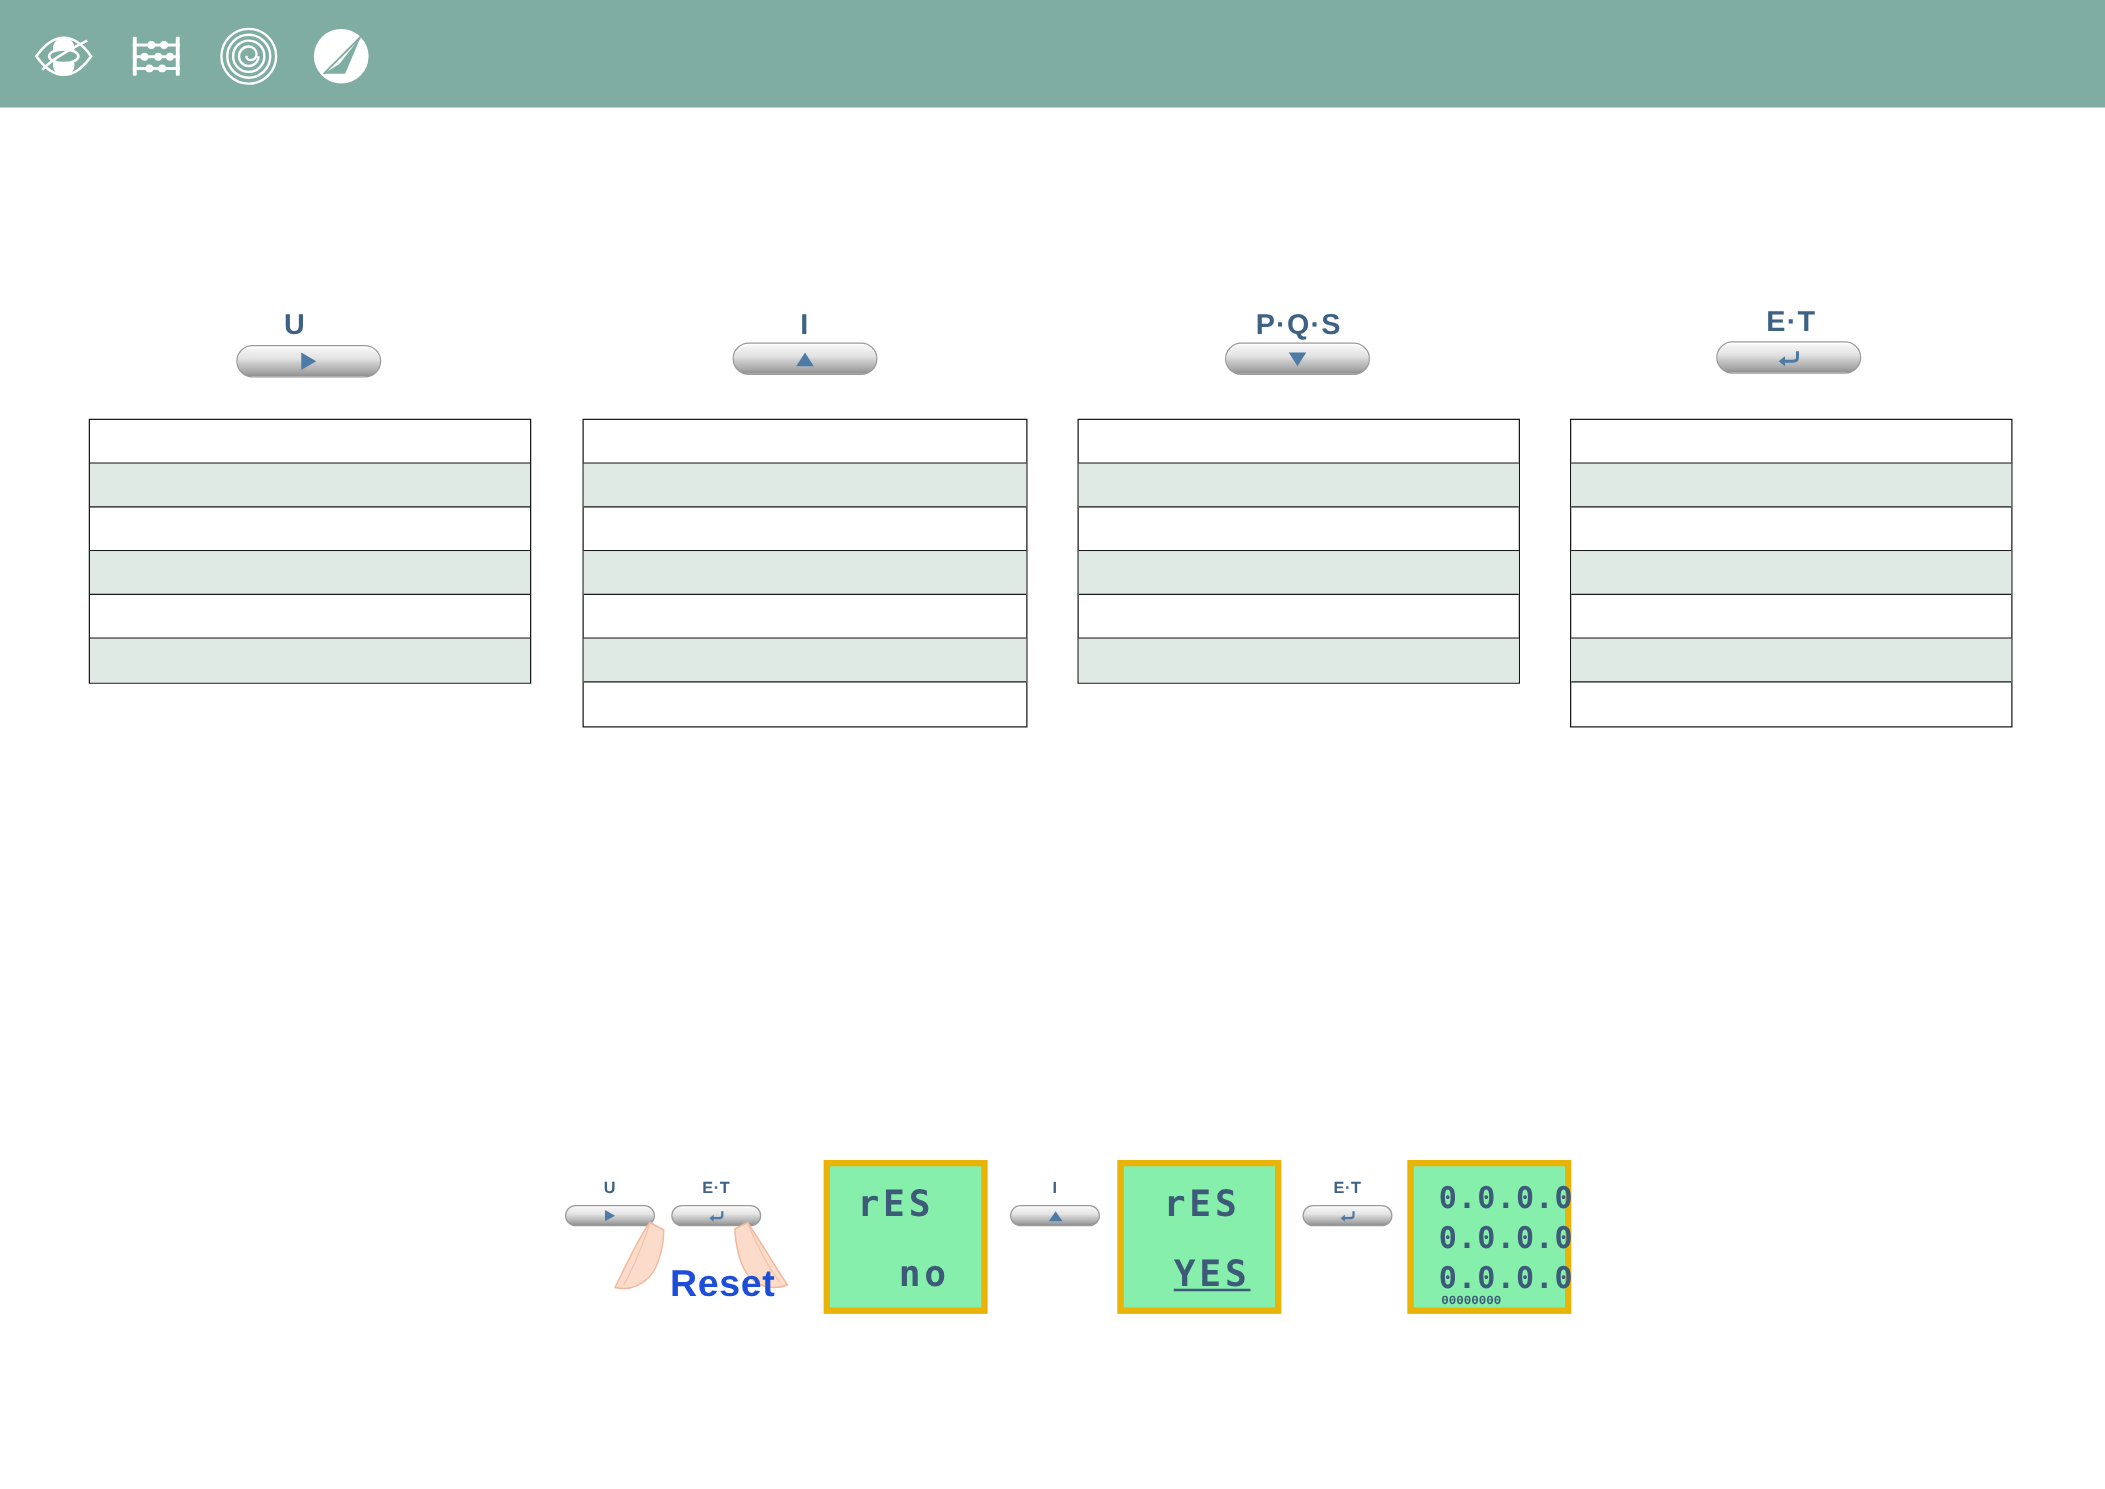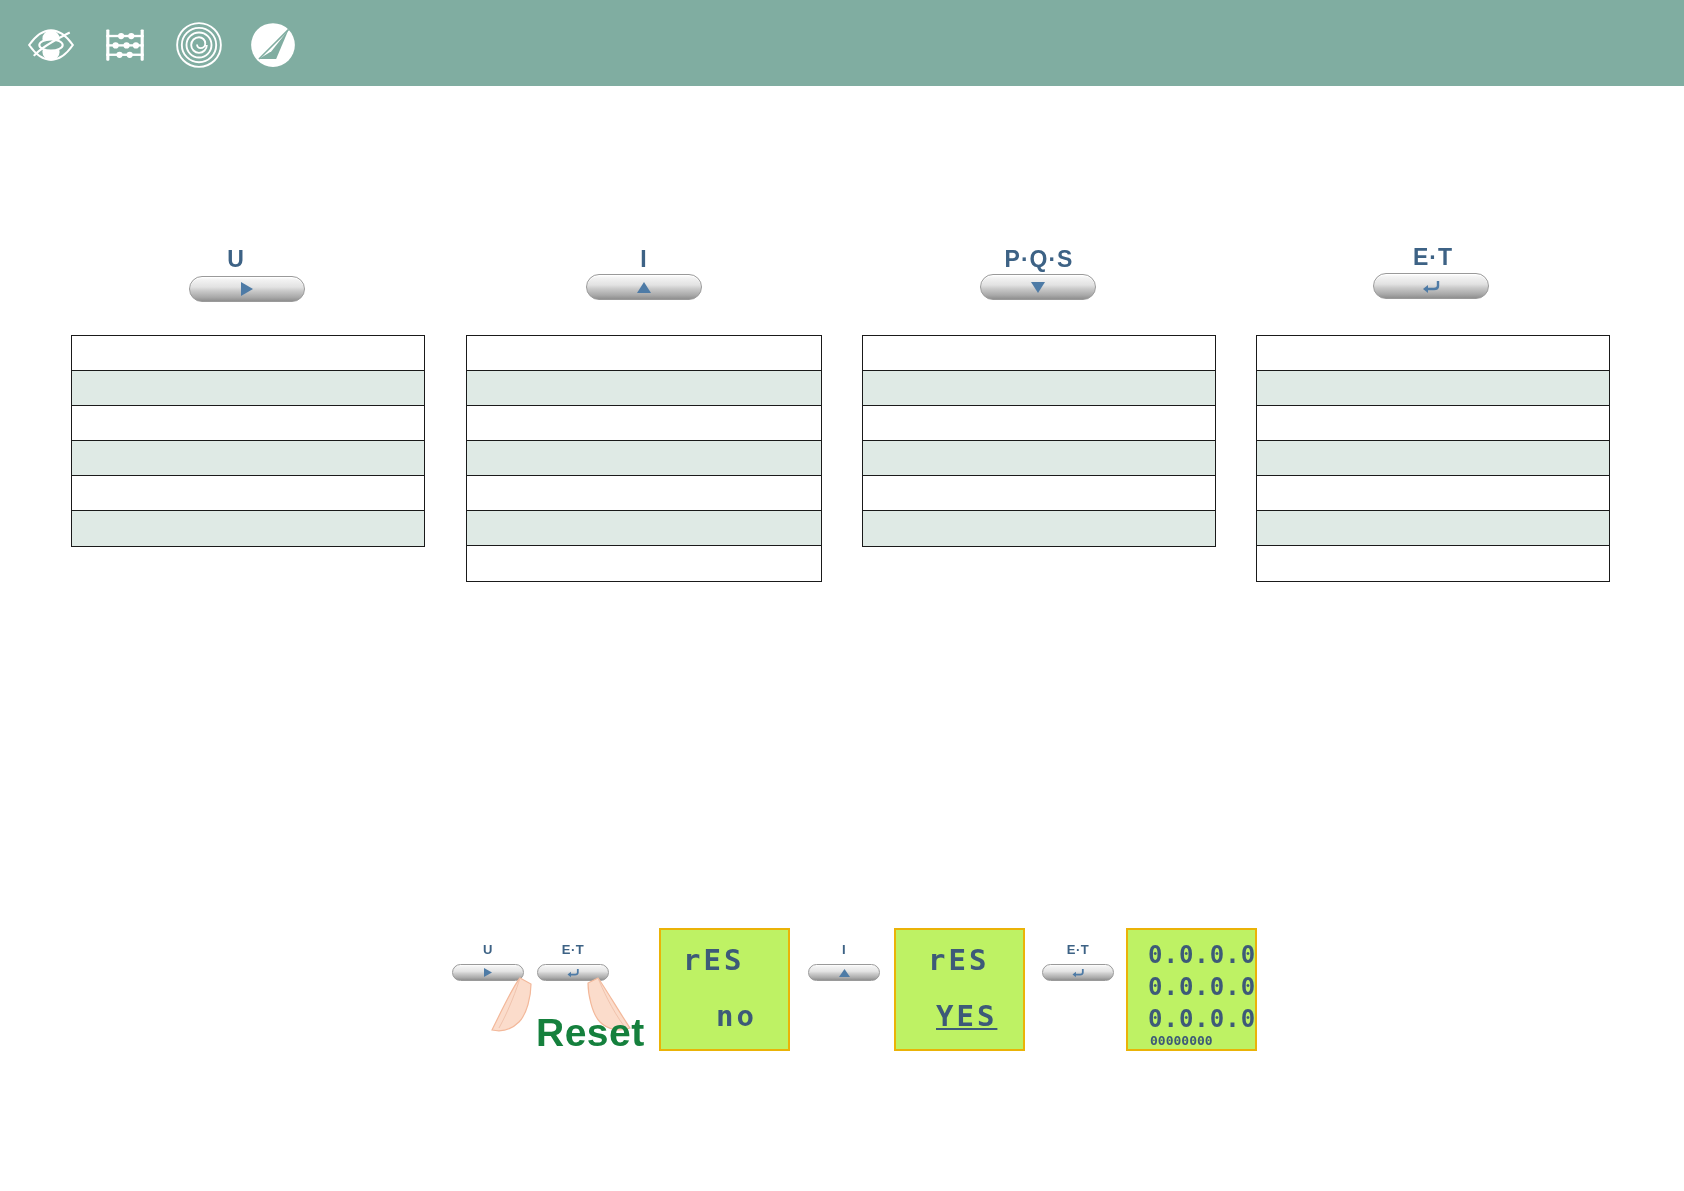--- a/index.html
+++ b/index.html
@@ -64,34 +64,34 @@
     position: absolute;
     width: 72px; height: 17px; border-radius: 9px;
     background: linear-gradient(to bottom,
         #ffffff 0%, #f2f2f2 12%, #e4e4e4 42%,
         #cccccc 58%, #ababab 84%, #909090 100%);
     border: 1px solid #9a9a9a;
     display: flex; align-items: center; justify-content: center;
   }
   .lcd {
     position: absolute;
-    border: 2px solid #eab308;
-    background: #bef264;
+    border: 5px solid #eab308;
+    background: #86efac;
   }
   .seg {
     position: absolute;
     color: #3d5a78;
     font-family: "DejaVu Sans Mono", monospace;
     font-weight: bold;
     letter-spacing: 3px;
     line-height: 1;
   }
   #reset-word {
     position: absolute;
-    color: #15803d; font-weight: bold; font-size: 39px;
+    color: #1d4ed8; font-weight: bold; font-size: 30px;
     letter-spacing: .5px; line-height: 1;
   }
   .hand { position: absolute; }
 </style>
 </head>
 <body>
 
 <div id="header-bar">
   <div id="header-icons">
 
@@ -264,16 +264,16 @@
     <svg class="glyph" width="16" height="11" viewBox="0 0 22 16">
       <path d="M18 3 L18 8 Q18 11 14 11 L6 11" stroke="#4e7ba6" stroke-width="2.6" fill="none"></path>
       <path d="M8 7 L3 11 L8 15 Z" fill="#4e7ba6"></path>
     </svg>
   </div>
 
   <div class="lcd" style="left:1126px;top:8px;width:131px;height:123px;text-align:right;">
     <div class="seg" style="left:20px;top:13px;font-size:24px;letter-spacing:1px;">0.0.0.0</div>
     <div class="seg" style="left:20px;top:45px;font-size:24px;letter-spacing:1px;">0.0.0.0</div>
     <div class="seg" style="left:20px;top:77px;font-size:24px;letter-spacing:1px;">0.0.0.0</div>
-    <div class="seg" style="left:22px;top:104px;font-size:13px;letter-spacing:0px;">00000000</div>
+    <div class="seg" style="left:22px;top:104px;font-size:10px;letter-spacing:0px;font-family:Liberation Mono, monospace;">00000000</div>
   </div>
 
 </div>
 
 </body></html>

